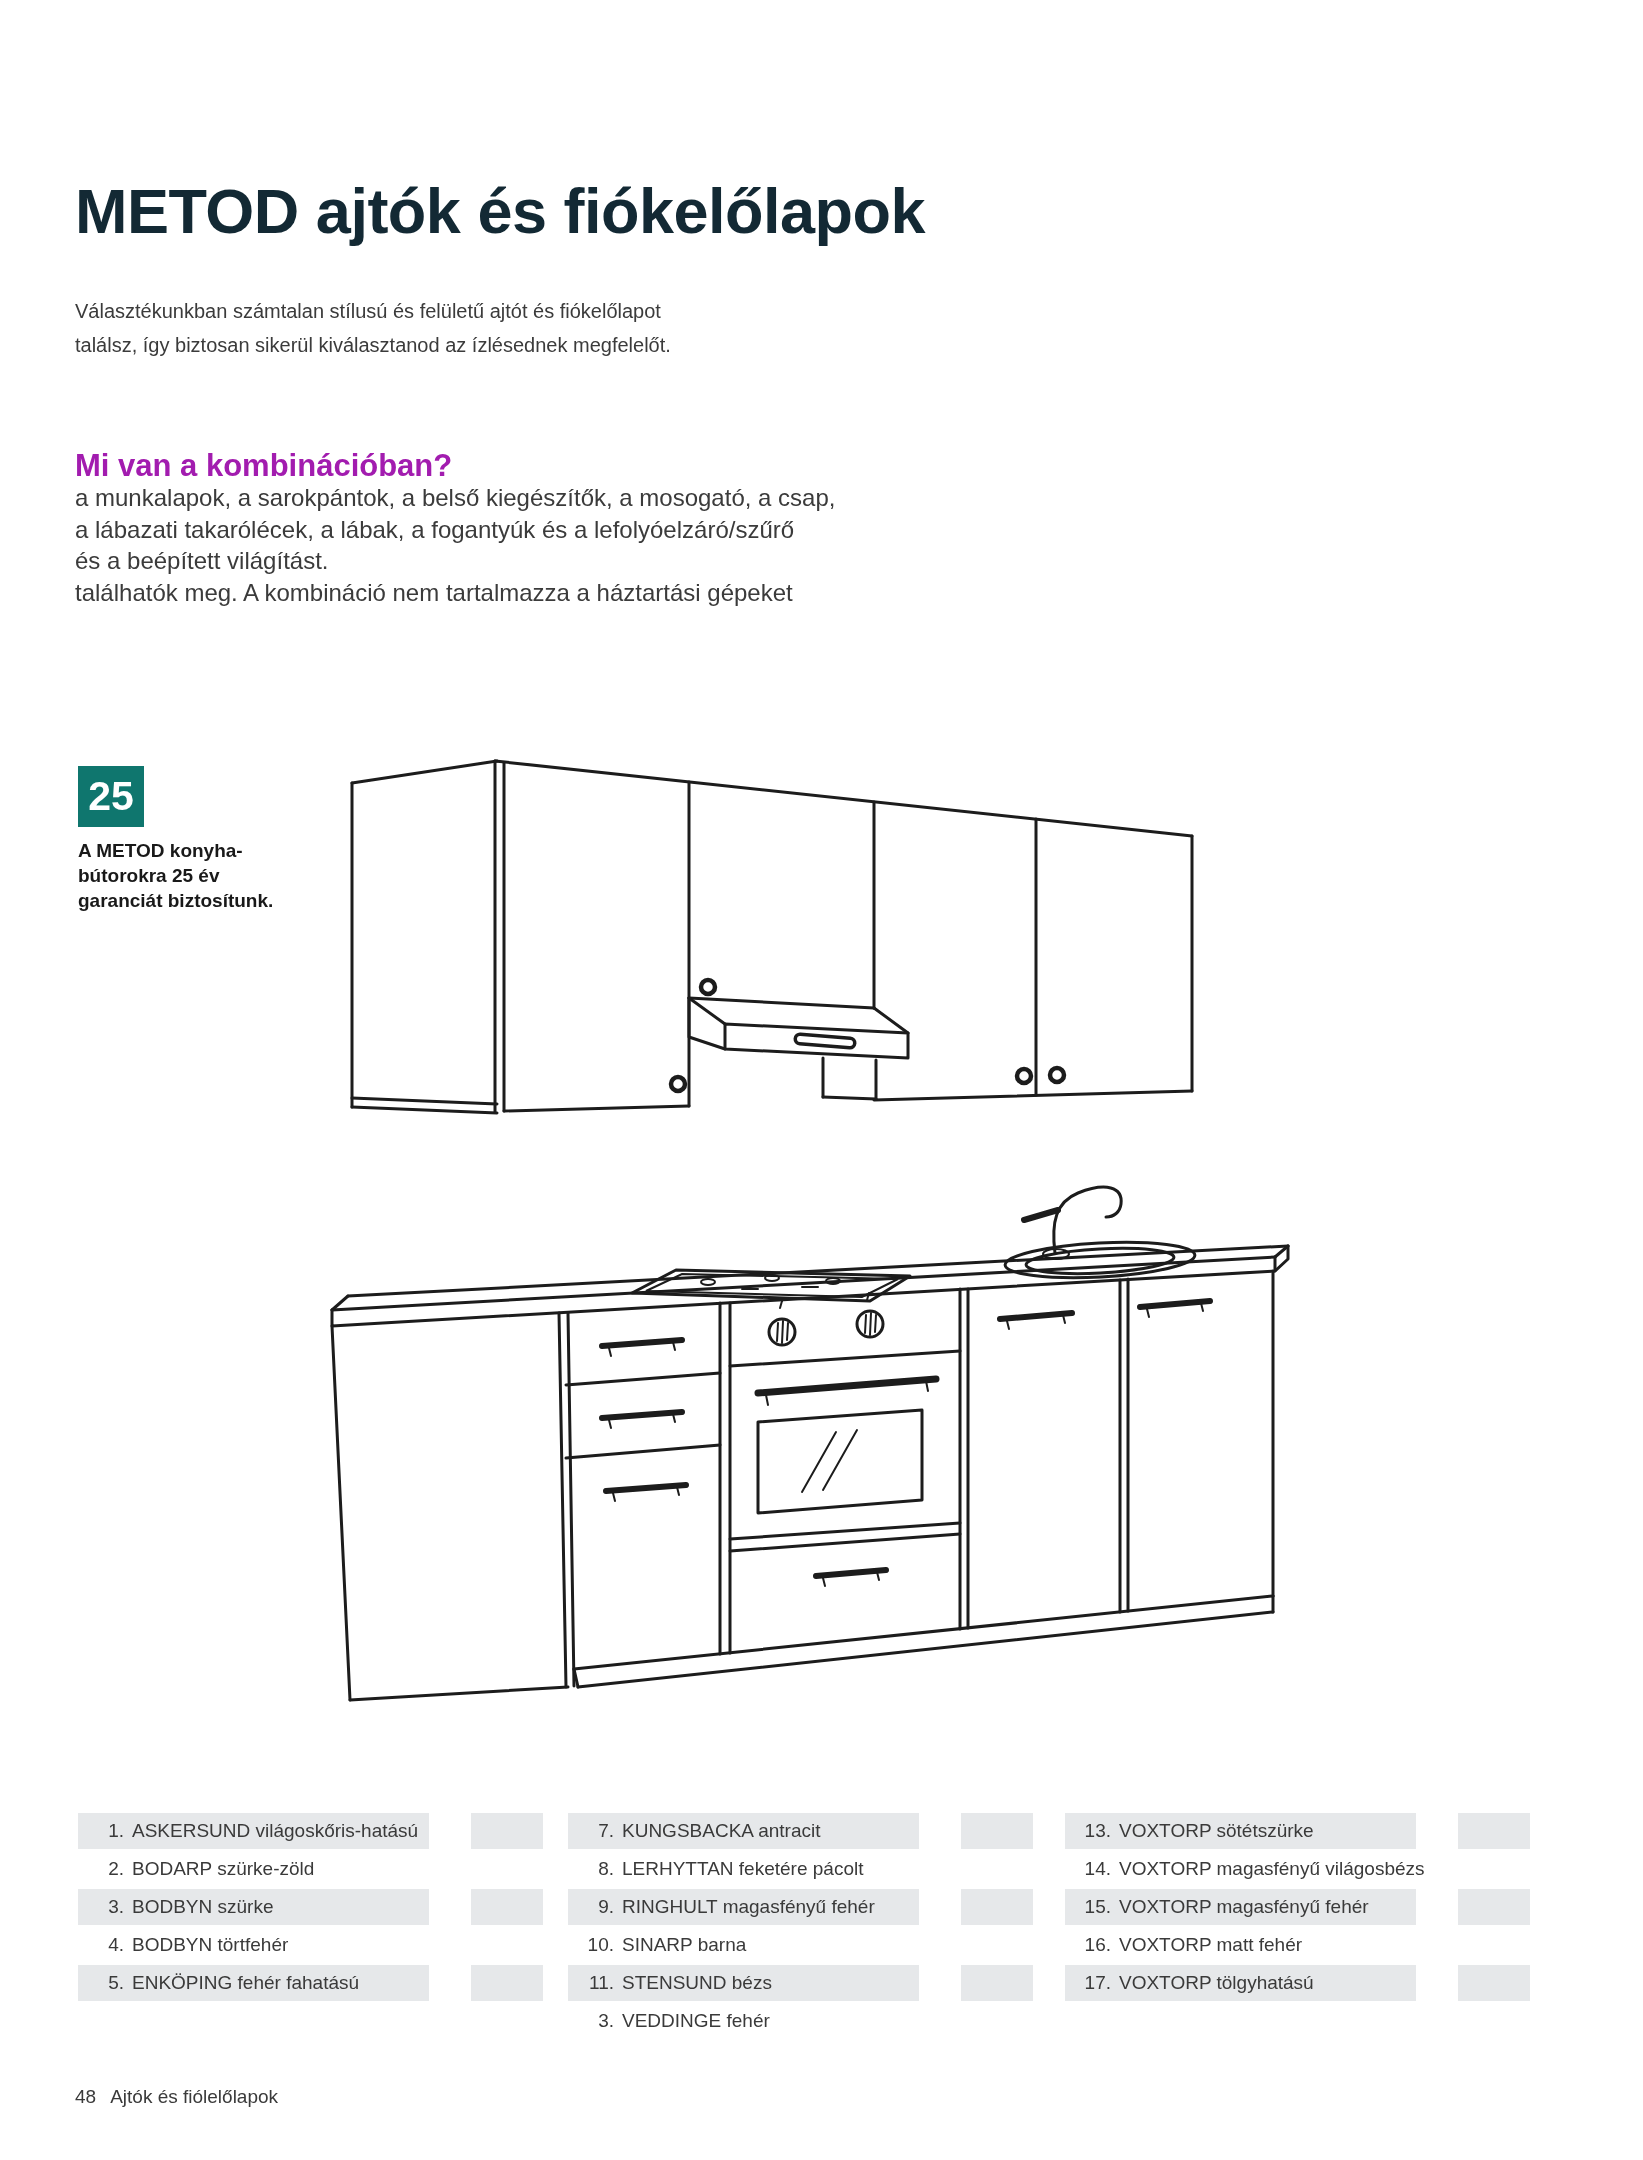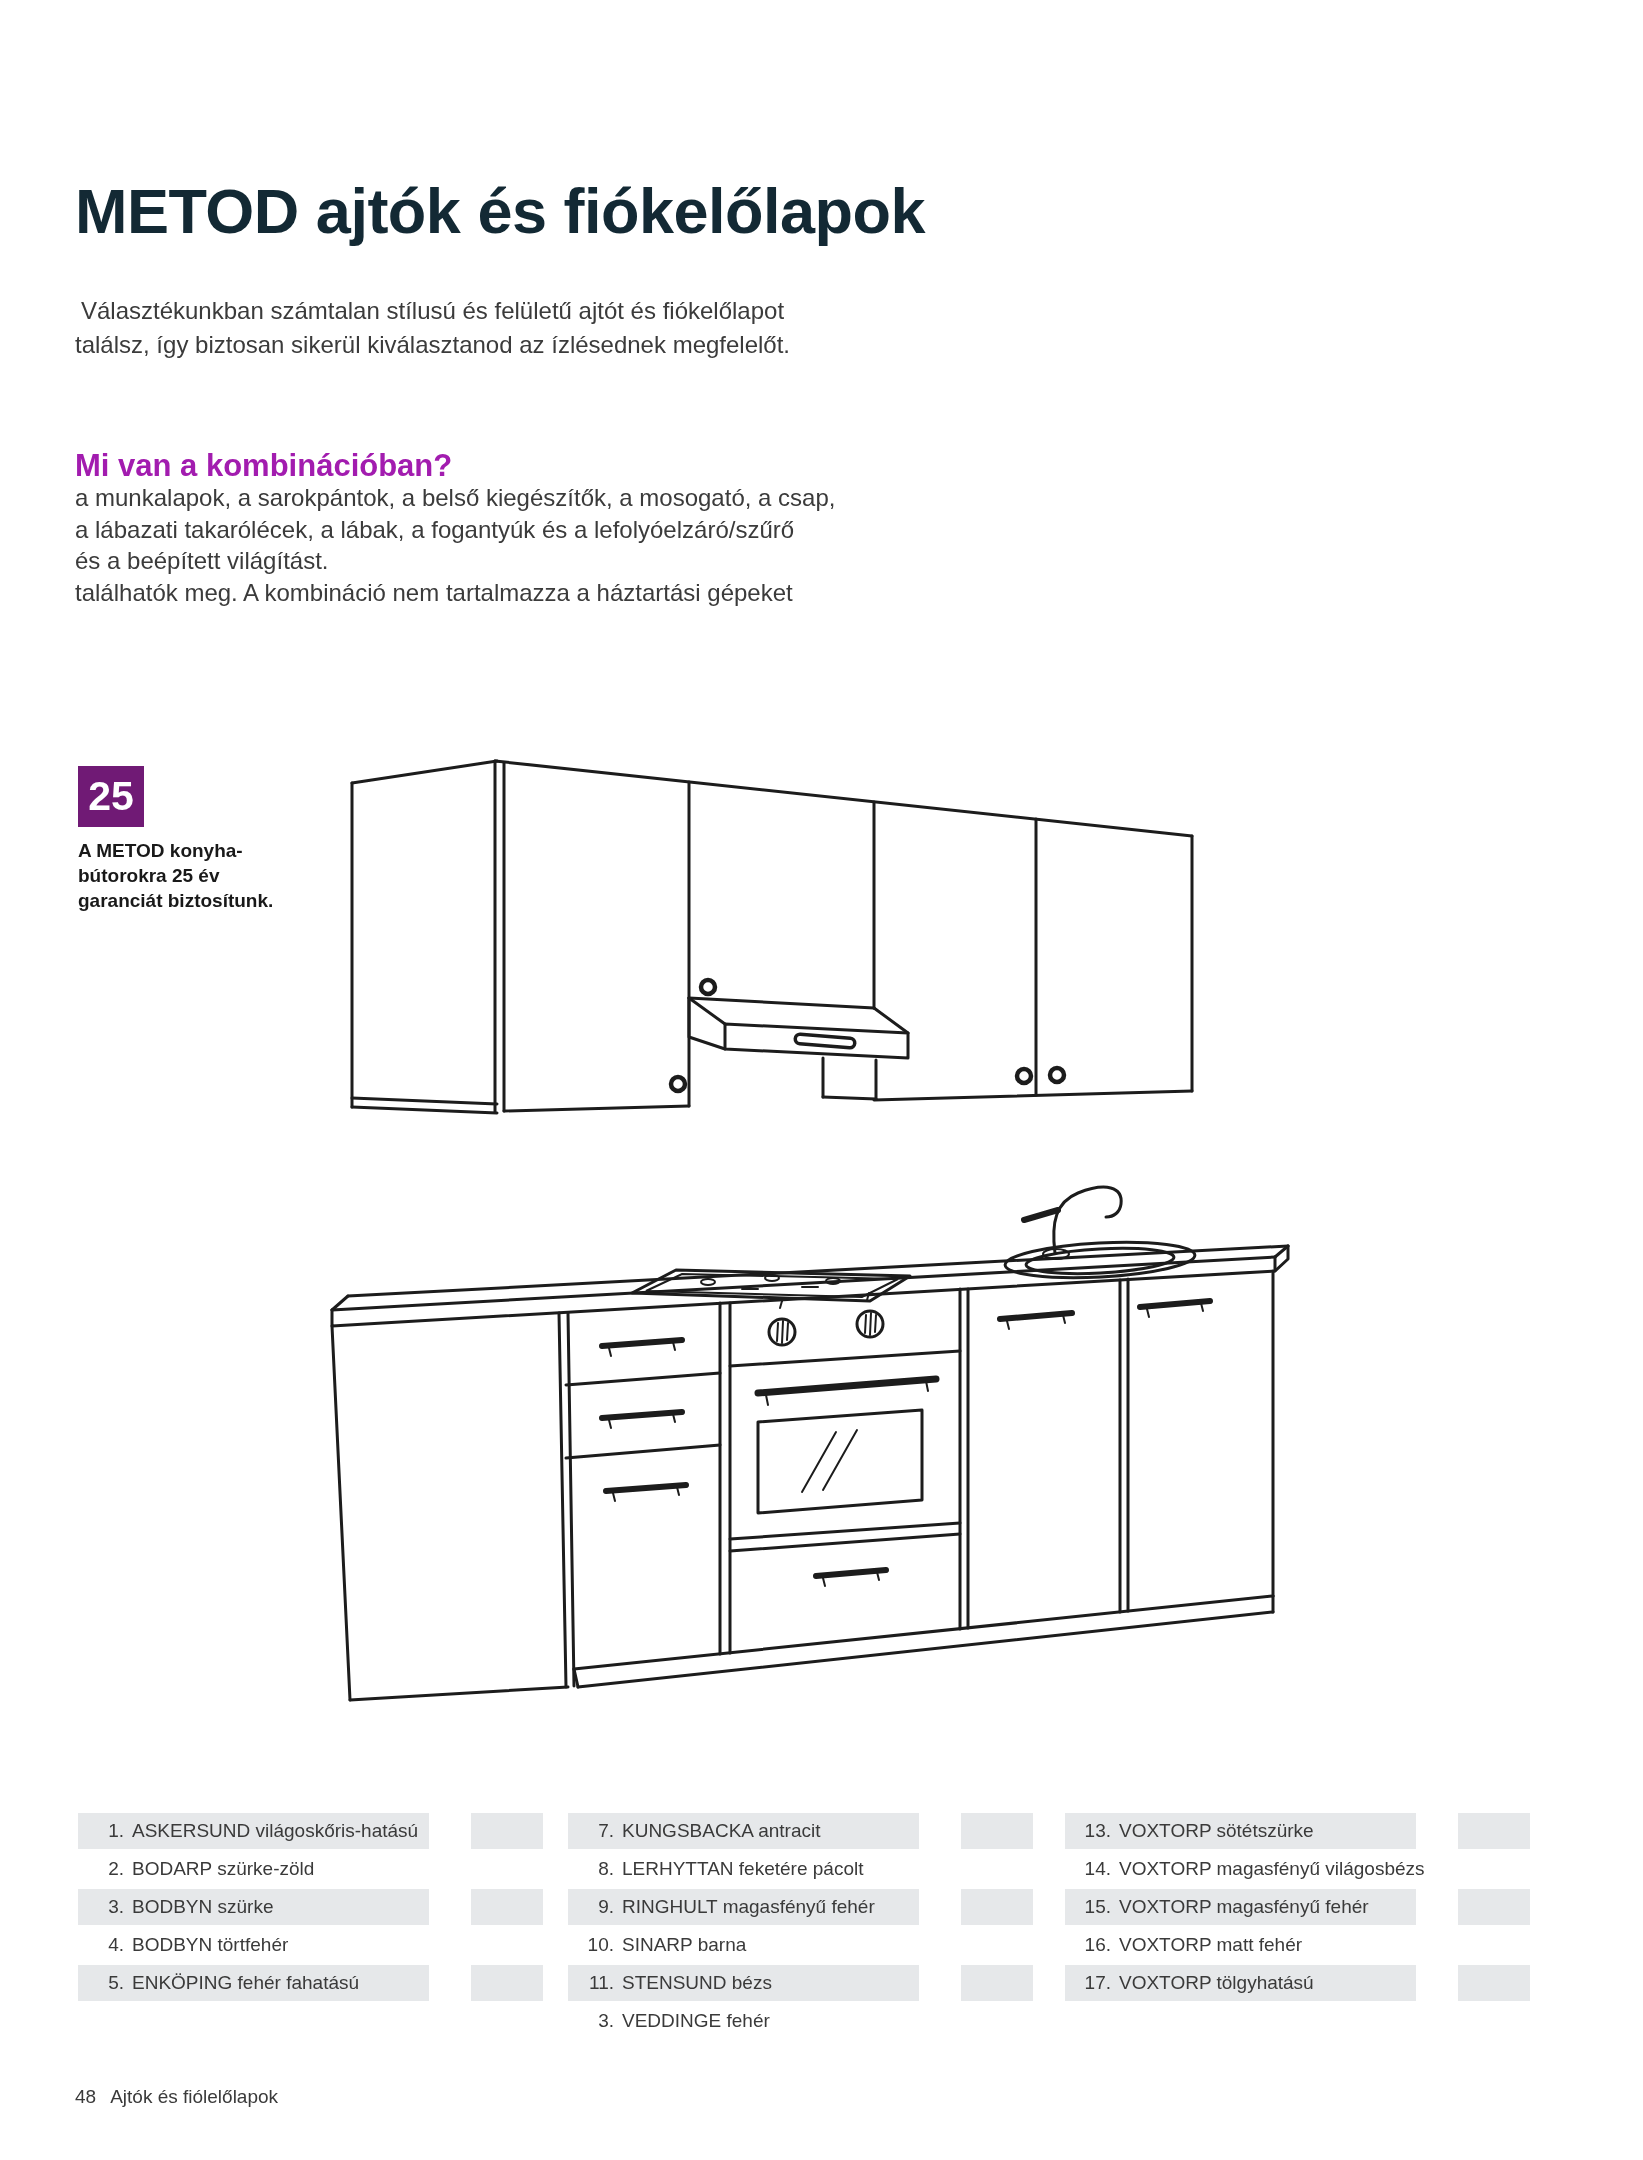--- a/index.html
+++ b/index.html
@@ -8,28 +8,28 @@
     font-family:"Liberation Sans","DejaVu Sans",sans-serif;
     color:#3c3c3c;overflow:hidden;
   }
   .abs{position:absolute;}
   
   .page-title{
     left:75px;top:136px;font-size:63px;font-weight:700;color:#132934;
     letter-spacing:-0.5px;line-height:1.05;
   }
   
-  .intro{left:75px;top:294px;font-size:24px;line-height:34px;color:#3b3b3b;text-align:center;}
+  .intro{left:75px;top:294px;font-size:20px;line-height:34px;color:#3b3b3b;}
   
   .section-heading{left:75px;top:422px;font-size:31px;font-weight:700;color:#a21caf;}
   
   .section-body{left:75px;top:482px;font-size:24px;line-height:31.5px;color:#3b3b3b;}
   
   .badge{
-    left:78px;top:766px;width:66px;height:61px;background:#701a75;color:#ffffff;
+    left:78px;top:766px;width:66px;height:61px;background:#0f766e;color:#ffffff;
     font-size:41px;font-weight:700;display:flex;align-items:center;justify-content:center;
   }
   .guarantee{left:78px;top:838px;font-size:19px;line-height:25px;font-weight:700;color:#191919;}
   
   .illu-upper{left:330px;top:740px;width:880px;height:390px;}
   .illu-lower{left:310px;top:1160px;width:990px;height:560px;}
   svg .ln{stroke:#1c1c1c;stroke-width:3;fill:none;stroke-linecap:round;stroke-linejoin:round;}
   svg .ln2{stroke:#1c1c1c;stroke-width:2;fill:none;stroke-linecap:round;}
   svg .bar6{stroke:#1c1c1c;stroke-width:6;fill:none;stroke-linecap:round;}
   svg .bar7{stroke:#1c1c1c;stroke-width:7;fill:none;stroke-linecap:round;}

